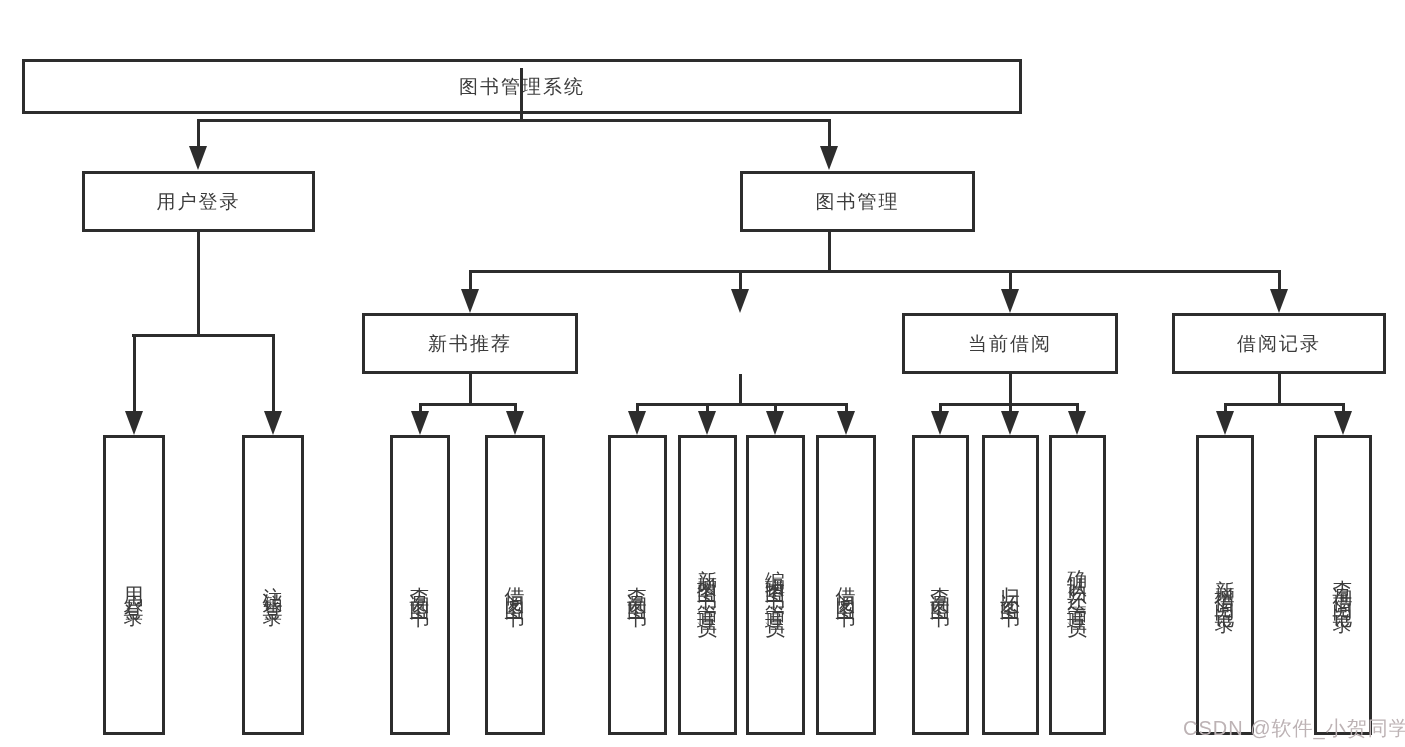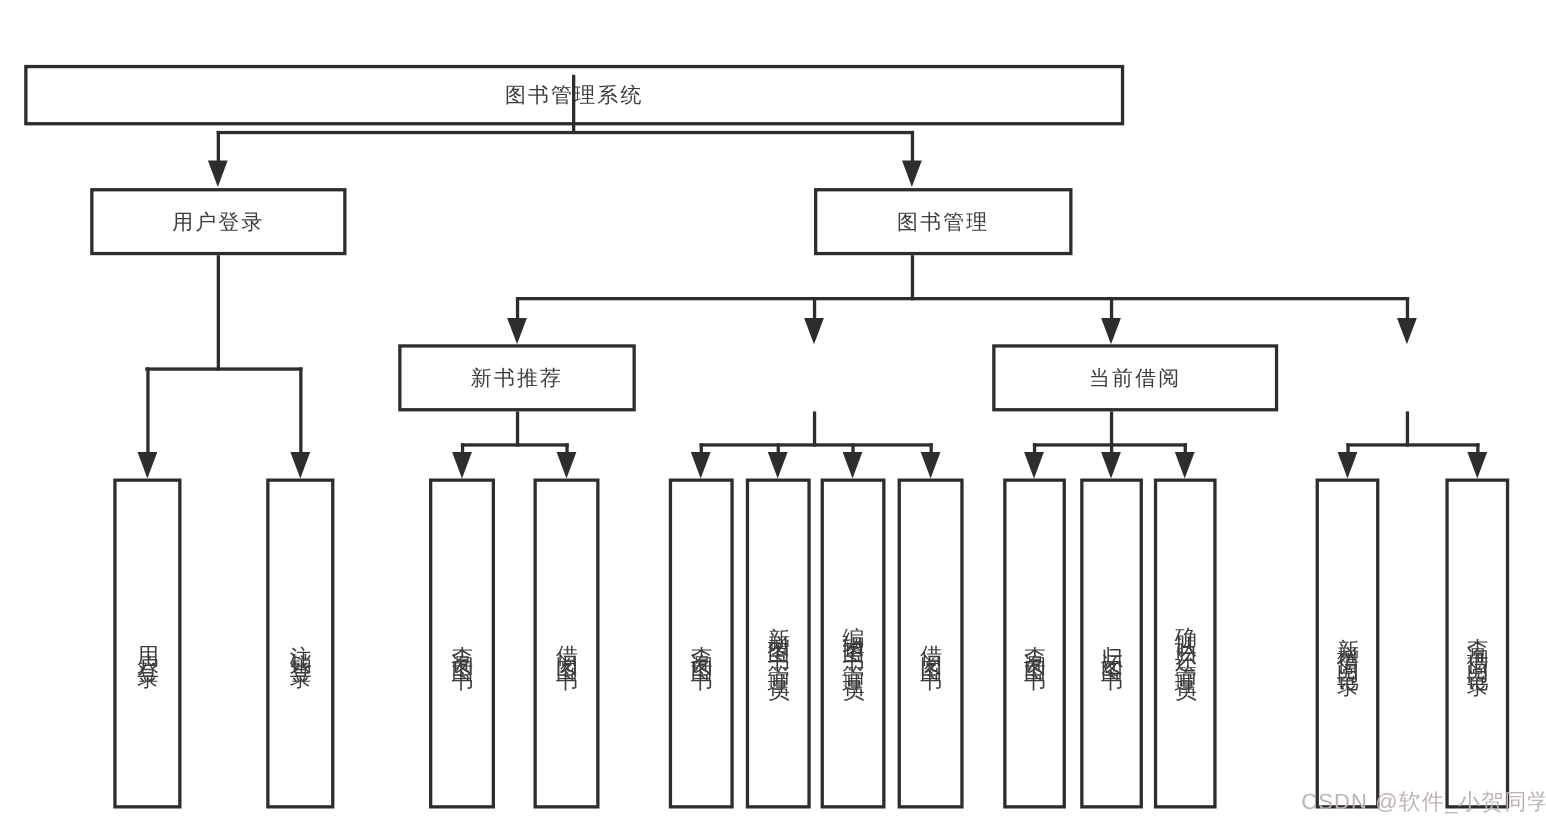--- a/index.html
+++ b/index.html
@@ -82,21 +82,22 @@
   <div class="vl" style="left:469px; top:270px; height:21px;"></div>
   <div class="vl" style="left:739px; top:270px; height:21px;"></div>
   <div class="vl" style="left:1009px; top:270px; height:21px;"></div>
   <div class="vl" style="left:1278px; top:270px; height:21px;"></div>
   <div class="arr" style="left:461px; top:289px;"></div>
   <div class="arr" style="left:731px; top:289px;"></div>
   <div class="arr" style="left:1001px; top:289px;"></div>
   <div class="arr" style="left:1270px; top:289px;"></div>
 
   <div class="hbox" style="left:362px; top:313px; width:216px; height:61px;">新书推荐</div>
-  <div class="hbox" style="left:902px; top:313px; width:260px; height:61px;">当前借阅</div>
+  <div class="hbox" style="left:902px; top:313px; width:216px; height:61px;">当前借阅</div>
+  <div class="hbox" style="left:1172px; top:313px; width:214px; height:61px;">借阅记录</div>
 
   <div class="vl" style="left:469px; top:374px; height:32px;"></div>
   <div class="hl" style="left:419px; top:403px; width:98px;"></div>
   <div class="vl" style="left:419px; top:403px; height:10px;"></div>
   <div class="vl" style="left:514px; top:403px; height:10px;"></div>
   <div class="arr" style="left:411px; top:411px;"></div>
   <div class="arr" style="left:506px; top:411px;"></div>
 
   <div class="vl" style="left:739px; top:374px; height:32px;"></div>
   <div class="hl" style="left:636px; top:403px; width:212px;"></div>

